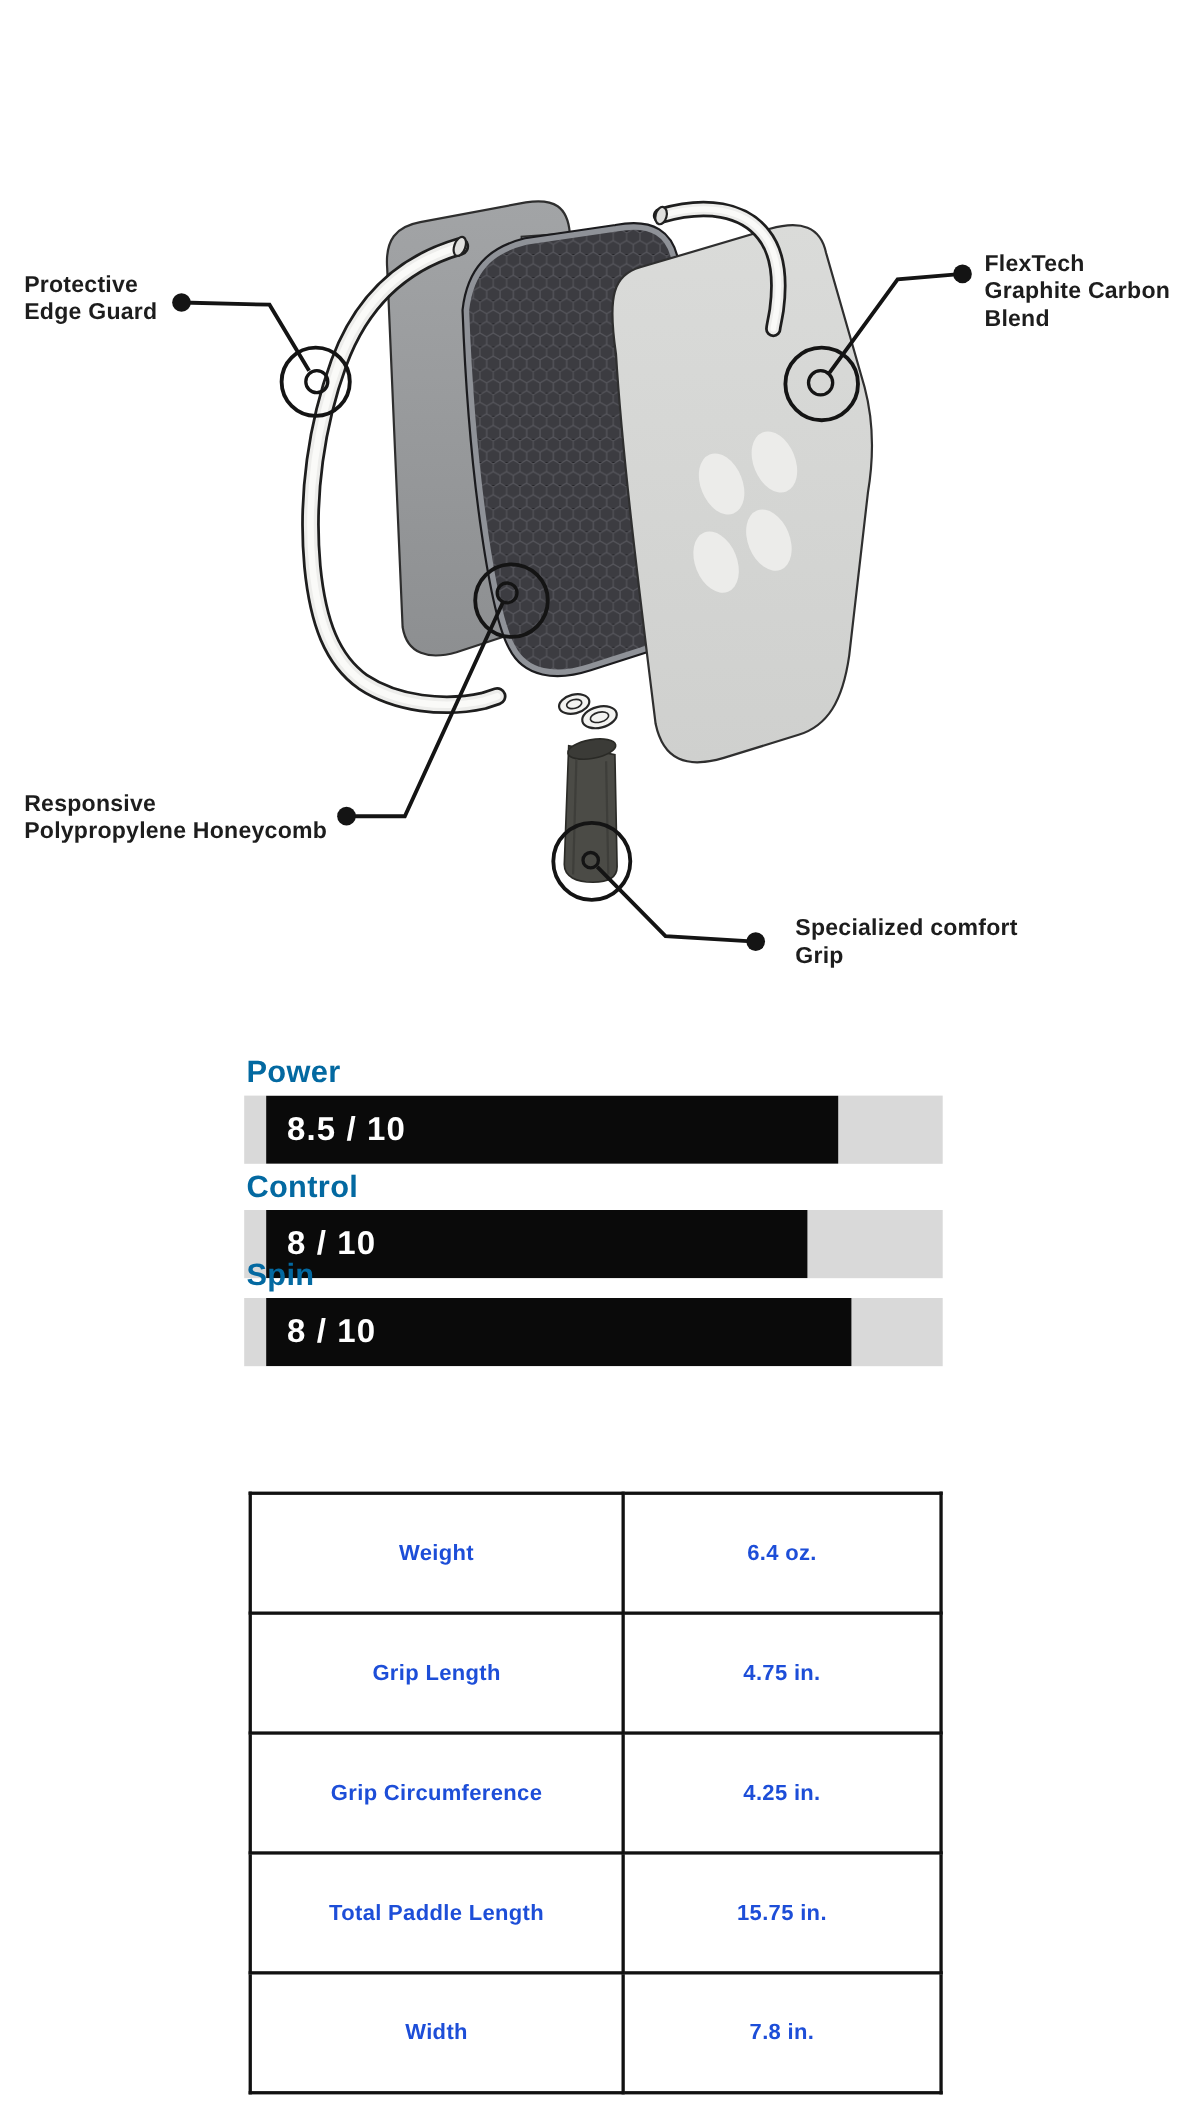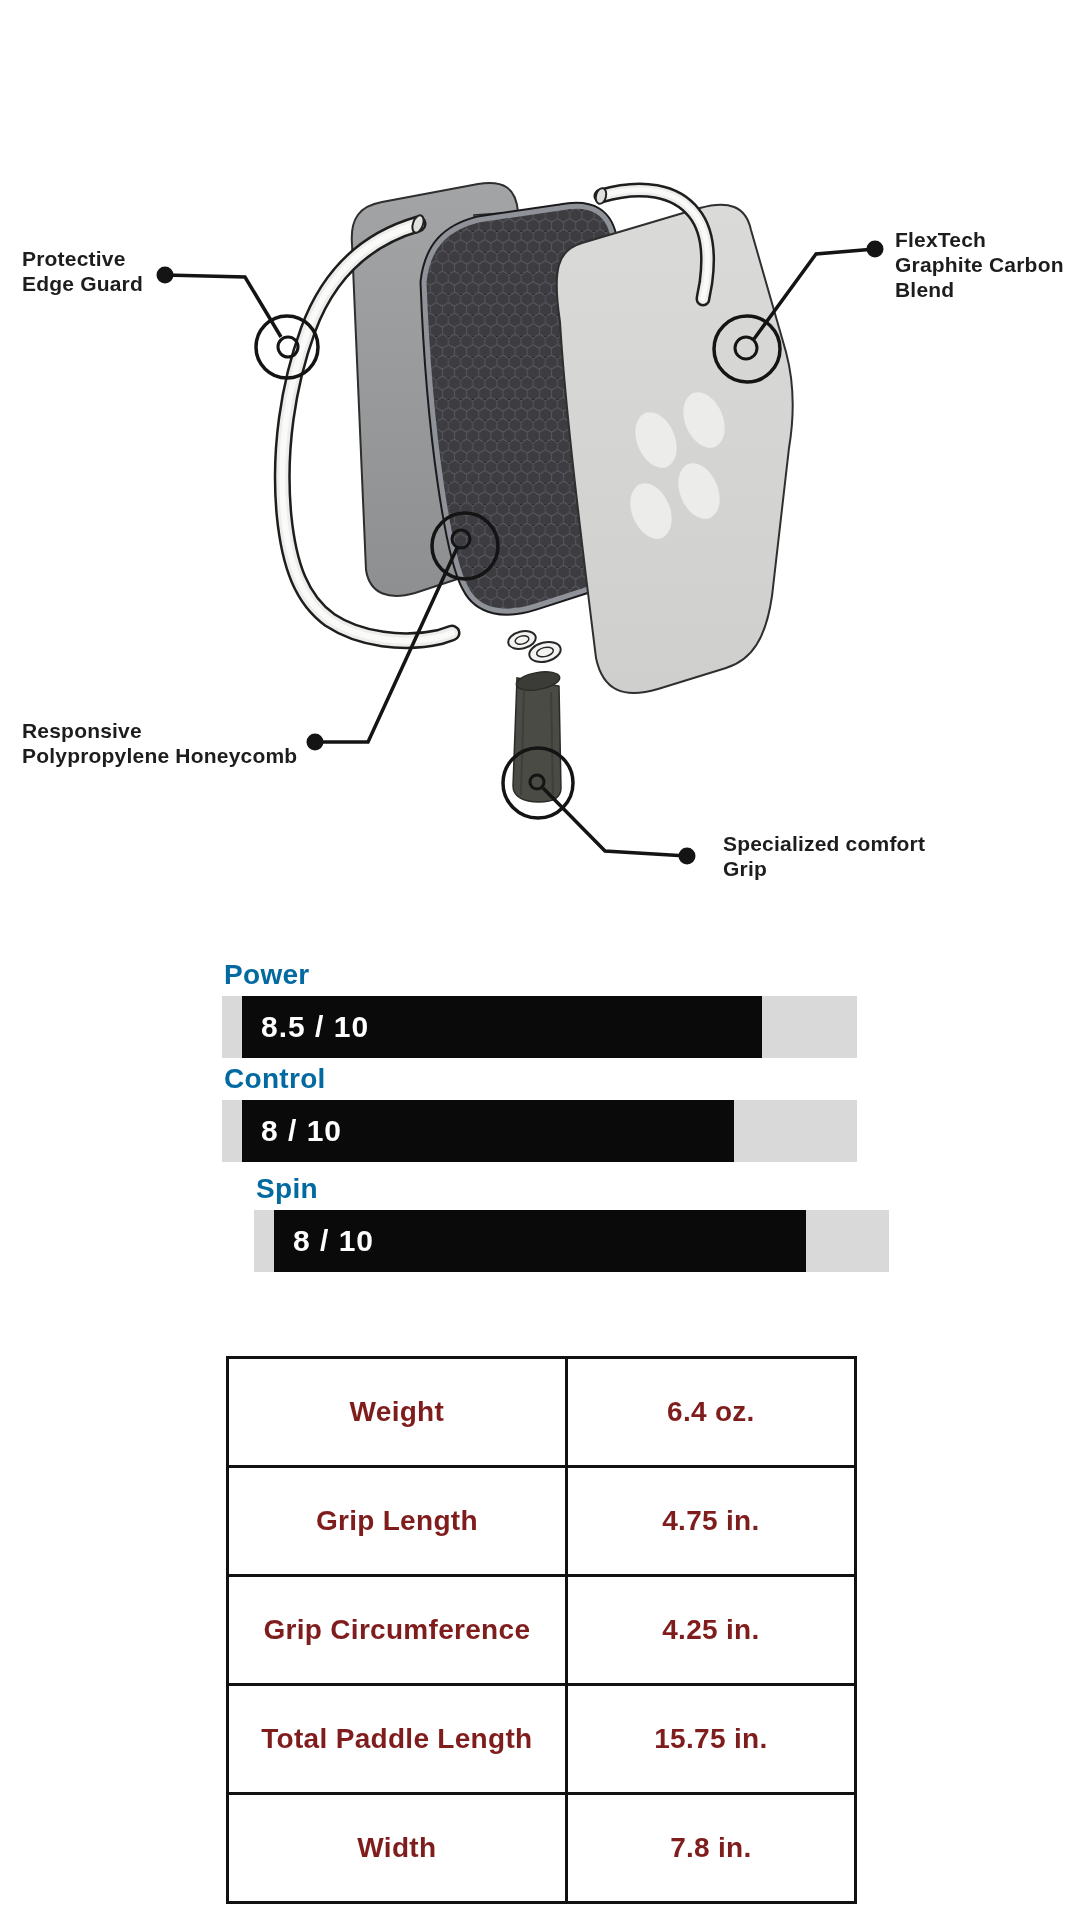--- a/index.html
+++ b/index.html
@@ -6,31 +6,31 @@
   .page{position:relative;width:1080px;height:1920px;background:#ffffff;
         font-family:"Liberation Sans",sans-serif;overflow:hidden;}
   .diagram-svg{position:absolute;top:0;left:0;}
   .callout-label{position:absolute;font-size:21px;font-weight:600;line-height:25px;
         color:#1d1d1d;white-space:pre-line;letter-spacing:.2px;}
   #label-edge-guard{left:22px;top:246px;}
   #label-face{left:895px;top:227px;}
   #label-core{left:22px;top:718px;}
   #label-grip{left:723px;top:831px;}
   .rating-group{position:absolute;left:222px;width:635px;}
-  #rating-0{top:958px;} #rating-1{top:1062px;} #rating-2{top:1172px;margin-left:32px;}
+  #rating-0{top:958px;} #rating-1{top:1062px;} #rating-2{top:1142px;}
   .rating-label{font-size:28px;font-weight:600;color:#0369a1;line-height:33px;
         margin:0 0 5px 2px;letter-spacing:.3px;}
   .rating-track{height:62px;background:#d9d9d9;position:relative;overflow:hidden;padding-left:20px;}
   .rating-fill{height:100%;background:#0a0a0a;display:flex;align-items:center;}
   .rating-value{color:#ffffff;font-size:30px;font-weight:600;padding-left:19px;
         letter-spacing:1px;white-space:nowrap;}
   .spec-table{position:absolute;left:226px;top:1356px;width:631px;
         border-collapse:collapse;table-layout:fixed;}
   .spec-table td{border:3px solid #111111;height:104px;text-align:center;
-        vertical-align:middle;font-size:28px;font-weight:700;color:#7f1d1d;
+        vertical-align:middle;font-size:20px;font-weight:700;color:#1d4ed8;
         letter-spacing:.3px;}
   .spec-table td.name{width:54%;} .spec-table td.value{width:46%;}
 </style>
 </head>
 <body>
 
 <div class="page">
 
   <svg class="diagram-svg" width="1080" height="940" viewBox="0 0 1080 940">
     <defs>

